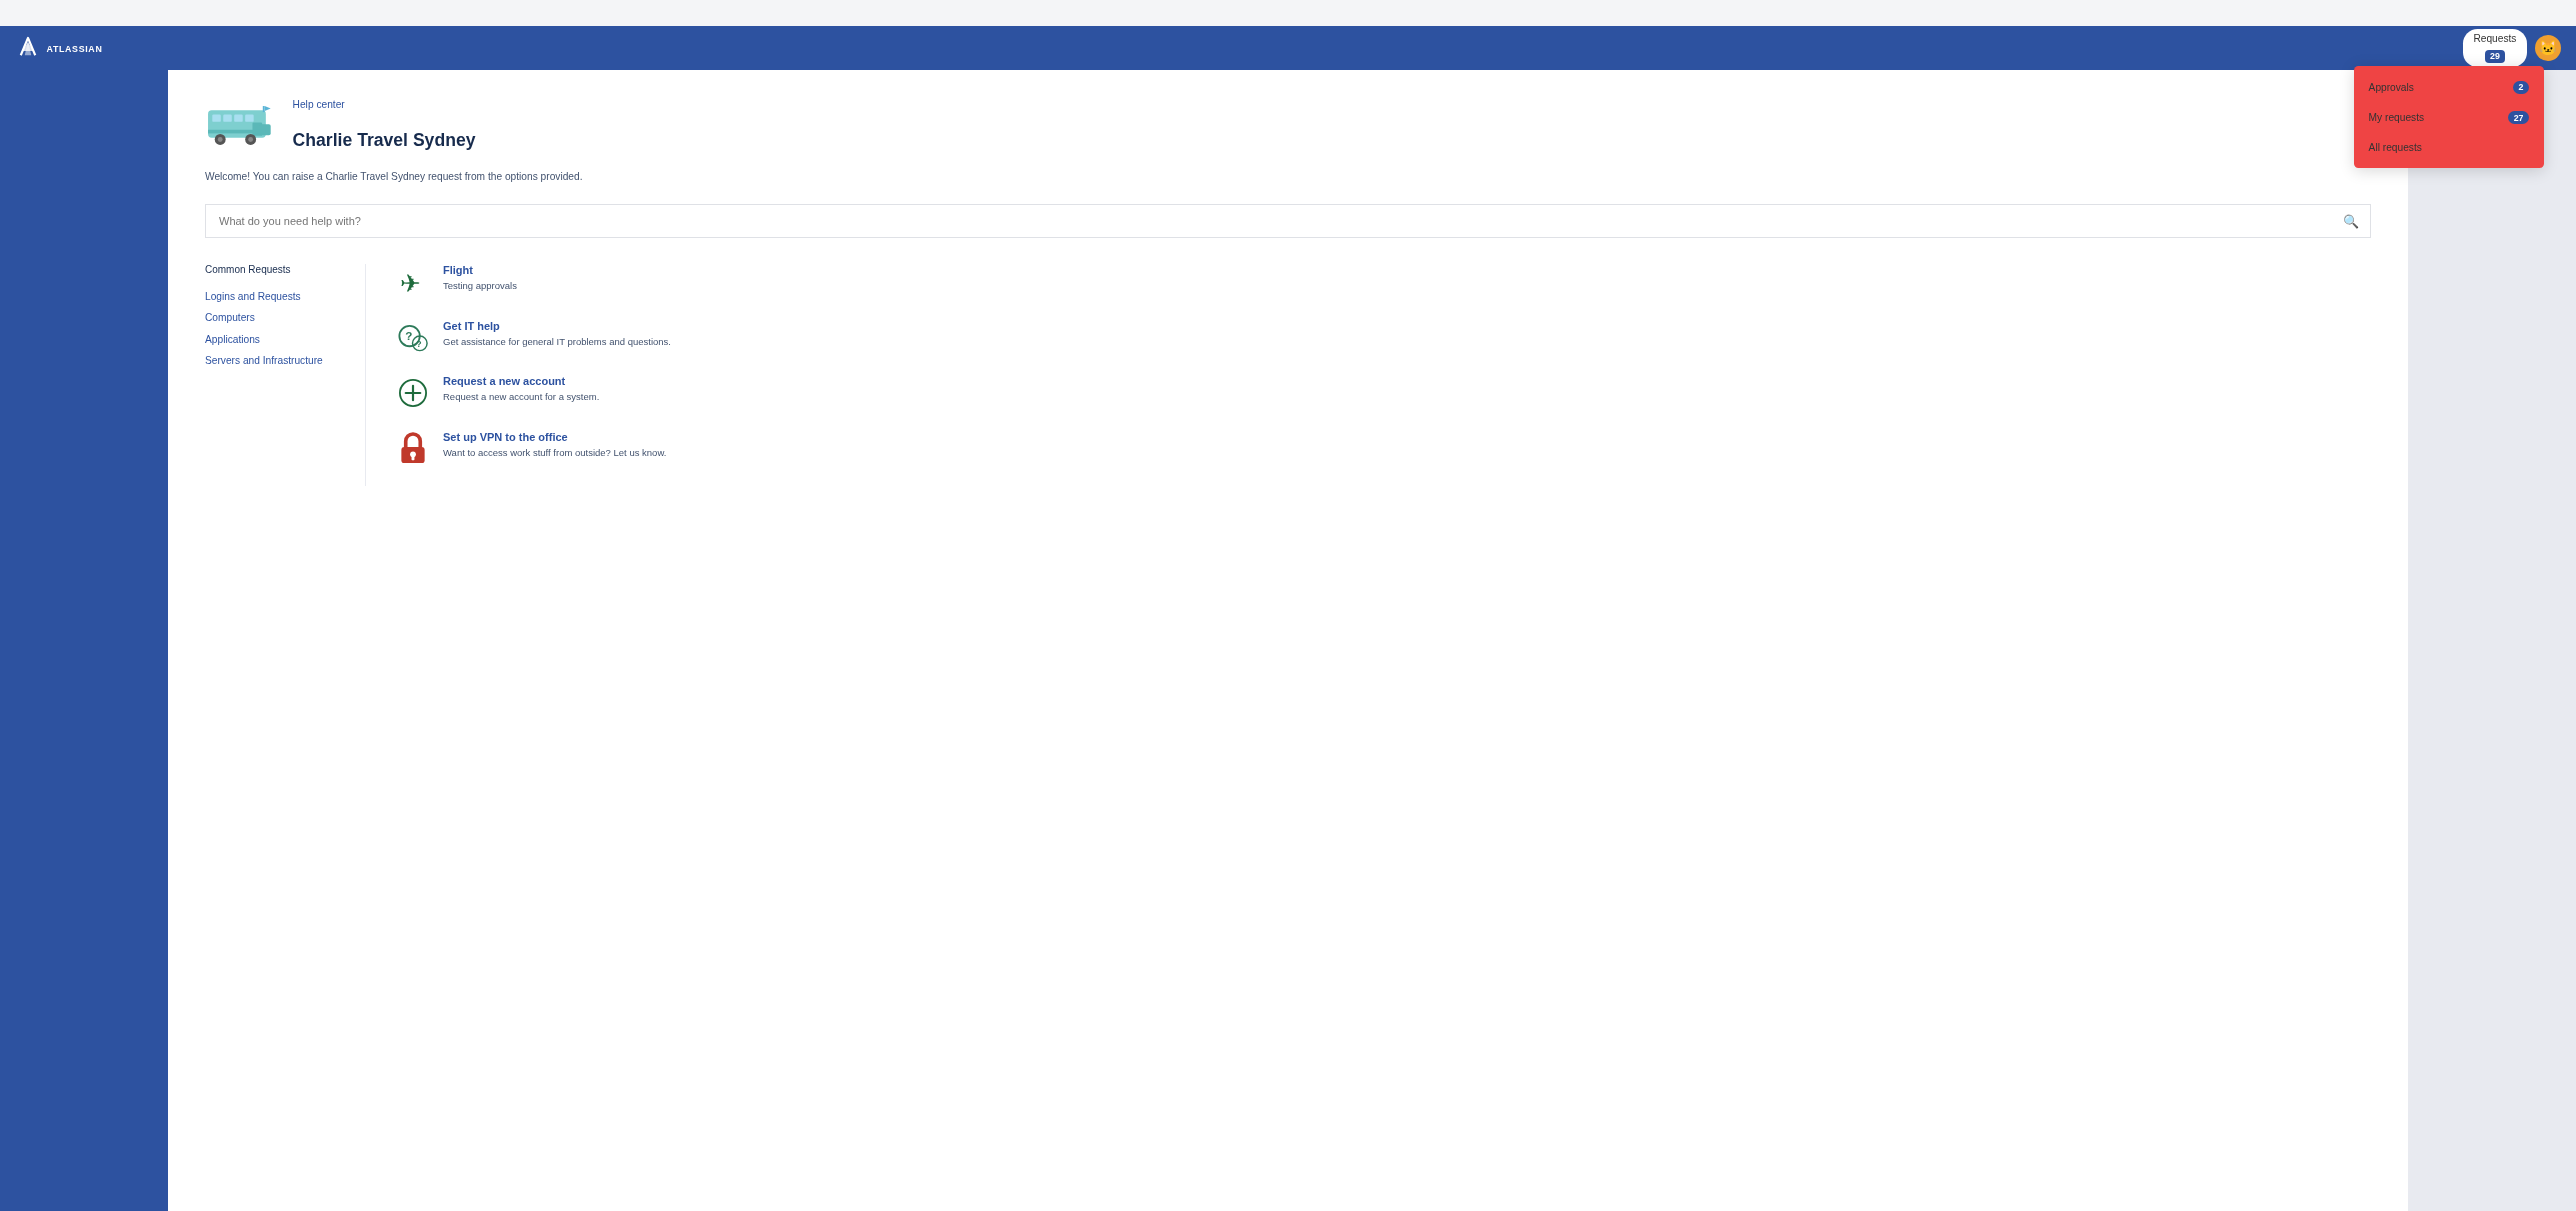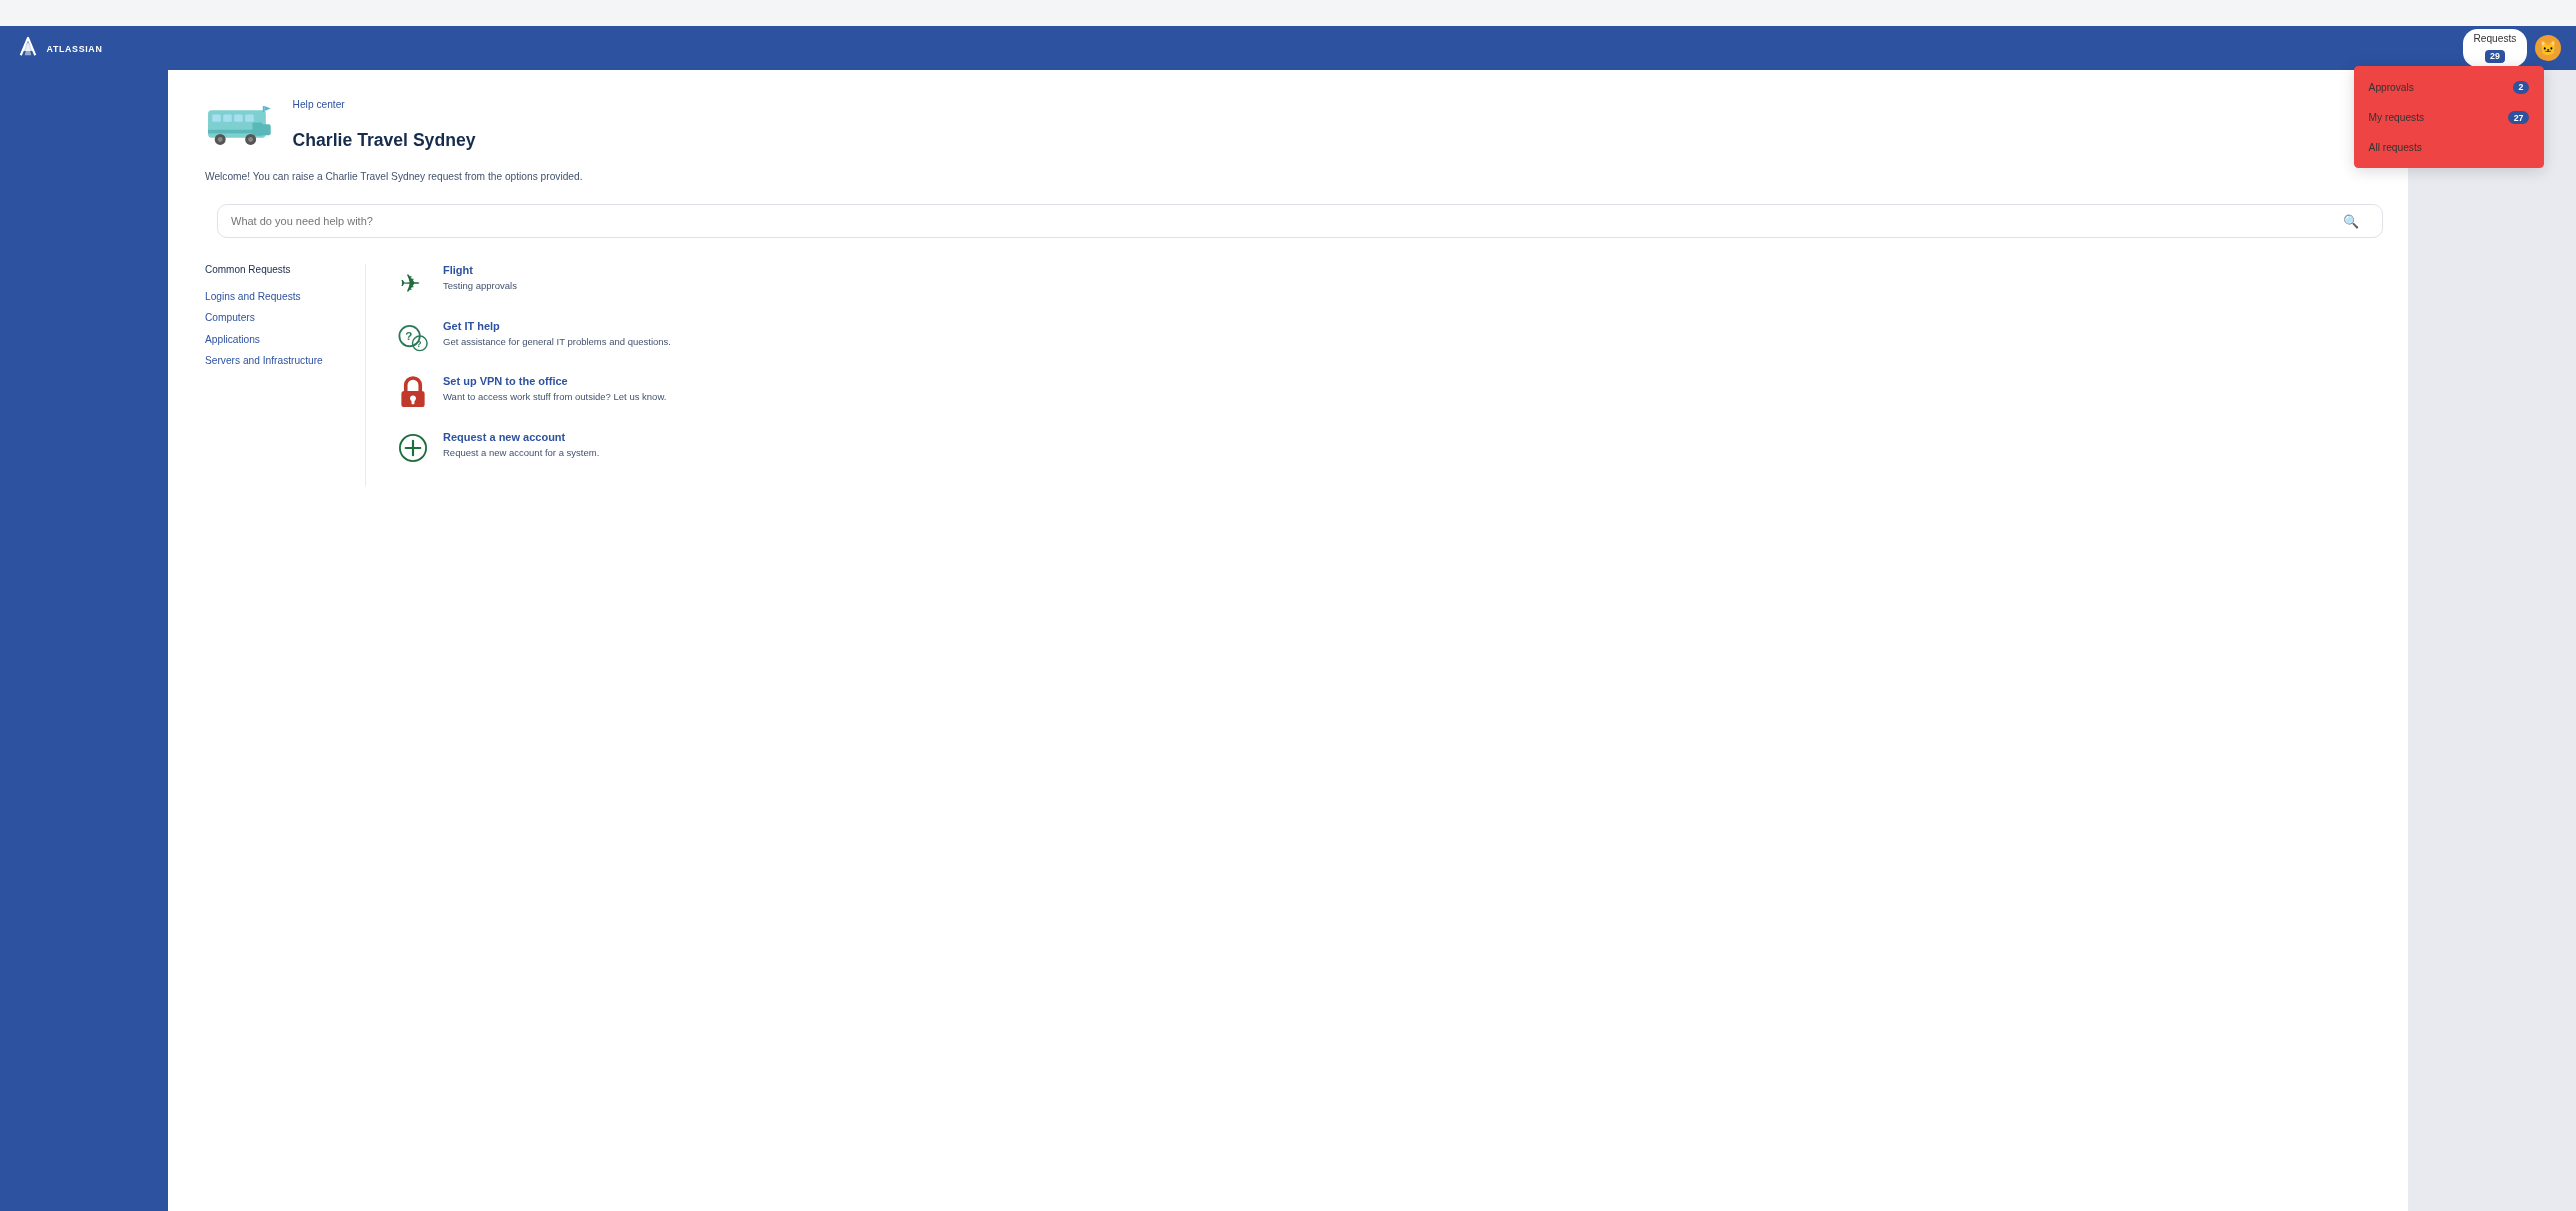--- a/index.html
+++ b/index.html
@@ -140,26 +140,25 @@
 
     
     .search-container {
       position: relative;
       margin-bottom: 26px;
     }
     .search-input {
       width: 100%;
       padding: 10.2px 37px 10.2px 13px;
       border: 1.1px solid #dfe1e6;
-      border-radius: 10px;
+      border-radius: 0;
       font-size: 11px;
       color: #aaa;
       outline: none;
       background: white;
-      margin-left: 12px;
     }
     .search-icon {
       position: absolute;
       right: 11.7px;
       top: 50%;
       transform: translateY(-50%);
       color: #aaa;
       font-size: 13px;
     }
 
@@ -337,49 +336,49 @@
             </svg>
           </div>
           <div class="request-info">
             <div class="request-title">Get IT help</div>
             <div class="request-desc">Get assistance for general IT problems and questions.</div>
           </div>
         </div>
 
         <div class="request-item">
           <div class="request-icon">
-            <svg width="32" height="35" viewBox="0 0 44 48" xmlns="http://www.w3.org/2000/svg">
-
-              <rect x="6" y="22" width="32" height="22" rx="4" fill="#c0392b"></rect>
-
-              <path d="M12 22 V14 A10 10 0 0 1 32 14 V22" fill="none" stroke="#c0392b" stroke-width="5" stroke-linecap="round"></path>
-
-              <circle cx="22" cy="32" r="4" fill="white"></circle>
-              <rect x="20" y="34" width="4" height="6" rx="1" fill="white"></rect>
-            </svg>
-          </div>
-          <div class="request-info">
-            <div class="request-title">Set up VPN to the office</div>
-            <div class="request-desc">Want to access work stuff from outside? Let us know.</div>
-          </div>
-        </div>
-
-        <div class="request-item">
-          <div class="request-icon">
             <svg width="32" height="32" viewBox="0 0 44 44" xmlns="http://www.w3.org/2000/svg">
               <circle cx="22" cy="22" r="18" fill="none" stroke="#1e6b3c" stroke-width="2.5"></circle>
               <line x1="22" y1="12" x2="22" y2="32" stroke="#1e6b3c" stroke-width="3" stroke-linecap="round"></line>
               <line x1="12" y1="22" x2="32" y2="22" stroke="#1e6b3c" stroke-width="3" stroke-linecap="round"></line>
             </svg>
           </div>
           <div class="request-info">
             <div class="request-title">Request a new account</div>
             <div class="request-desc">Request a new account for a system.</div>
           </div>
         </div>
 
+        <div class="request-item">
+          <div class="request-icon">
+            <svg width="32" height="35" viewBox="0 0 44 48" xmlns="http://www.w3.org/2000/svg">
+
+              <rect x="6" y="22" width="32" height="22" rx="4" fill="#c0392b"></rect>
+
+              <path d="M12 22 V14 A10 10 0 0 1 32 14 V22" fill="none" stroke="#c0392b" stroke-width="5" stroke-linecap="round"></path>
+
+              <circle cx="22" cy="32" r="4" fill="white"></circle>
+              <rect x="20" y="34" width="4" height="6" rx="1" fill="white"></rect>
+            </svg>
+          </div>
+          <div class="request-info">
+            <div class="request-title">Set up VPN to the office</div>
+            <div class="request-desc">Want to access work stuff from outside? Let us know.</div>
+          </div>
+        </div>
+
       </div>
     </div>
   </div>
 
   <div class="sidebar-right"></div>
 </div>
 
 
 </body></html>

